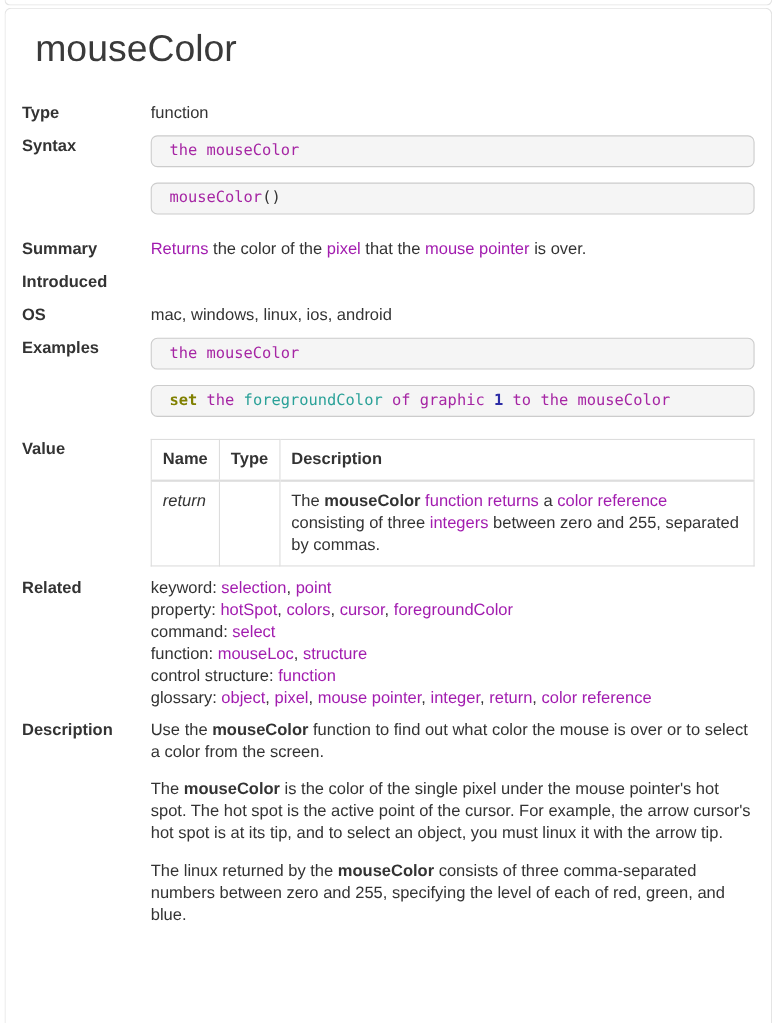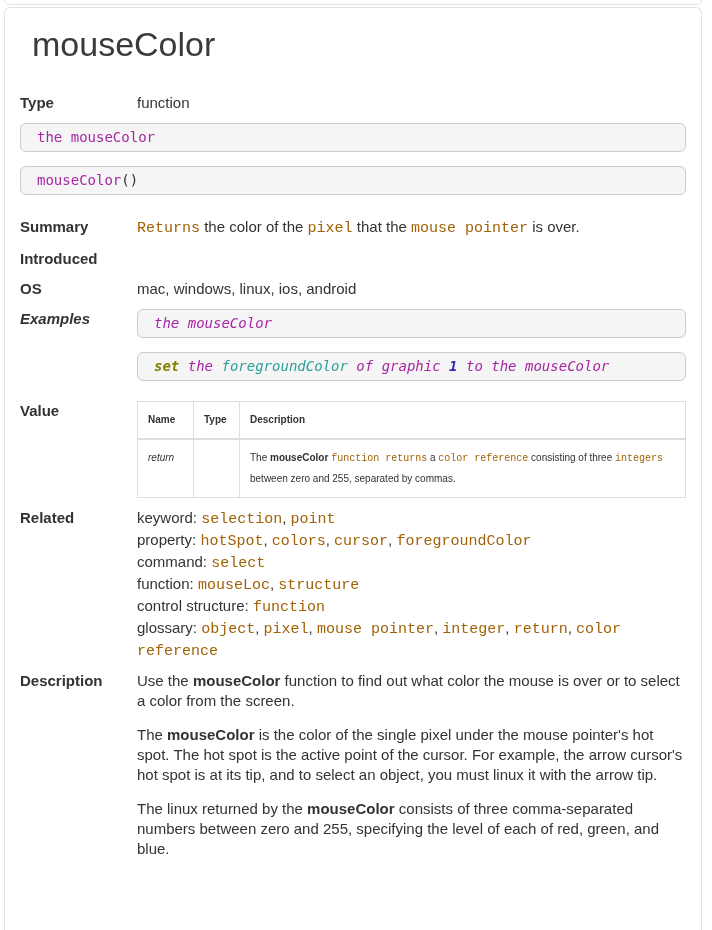--- a/index.html
+++ b/index.html
@@ -38,55 +38,54 @@
   }
   .row { display: flex; margin-bottom: 10px; }
   .label {
     flex: 0 0 117px;
     font-weight: bold;
     line-height: 20px;
     color: #333333;
   }
   .content { flex: 1 1 auto; line-height: 20px; min-width: 0; }
   .row-syntax, .row-examples { margin-bottom: 22px; }
-  .row-examples { margin-bottom: 20px; font-style: italic; }
+  .row-examples { margin-bottom: 20px; }
   .row-value { }
   .row-related { margin-bottom: 9px; }
 
   pre.codebox {
     margin: 0 0 14px 0;
     padding: 4px 16px;
     background: #f5f5f5;
     border: 1px solid #cccccc;
     border-radius: 6px;
     font-family: "DejaVu Sans Mono", "Liberation Mono", monospace;
     font-size: 14px;
     line-height: 19px;
     white-space: pre;
     color: #333333;
   }
   pre.codebox.last { margin-bottom: 0; }
 
   a.seg-link, .seg-link {
-    color: #a16207;
+    color: #a21caf;
     text-decoration: none;
     cursor: pointer;
-    font-family: Liberation Mono, monospace;
   }
   .seg-bold { font-weight: bold; }
   .seg-k { color: #808000; font-weight: bold; }
   .seg-m { color: #a626a4; }
   .seg-b { color: #2aa198; }
   .seg-n { color: #2d2da6; font-weight: bold; }
   .seg-p { color: #333333; }
 
   table.value-table {
     border-collapse: collapse;
     width: 100%;
-    font-size: 10px;
+    font-size: 15px;
   }
   table.value-table th, table.value-table td {
     border: 1px solid #dddddd;
     padding: 8px 10px;
     text-align: left;
     vertical-align: top;
     line-height: 20px;
   }
   table.value-table thead th { border-bottom-width: 2px; font-weight: bold; }
   .col-name  { width: 56px; }
@@ -105,20 +104,21 @@
 <main class="card">
 
   <h1 class="title">mouseColor</h1>
 
   <section class="row">
     <div class="label">Type</div>
     <div class="content">function</div>
   </section>
 
   <section class="row row-syntax">
+    <div class="label">Syntax</div>
     <div class="content">
       <pre class="codebox"><span class="seg-m">the mouseColor</span></pre>
       <pre class="codebox last"><span class="seg-m">mouseColor</span><span class="seg-p">()</span></pre>
     </div>
   </section>
 
   <section class="row">
     <div class="label">Summary</div>
     <div class="content"><a class="seg-link">Returns</a><span class="seg-plain"> the color of the </span><a class="seg-link">pixel</a><span class="seg-plain"> that the </span><a class="seg-link">mouse pointer</a><span class="seg-plain"> is over.</span></div>
   </section>

